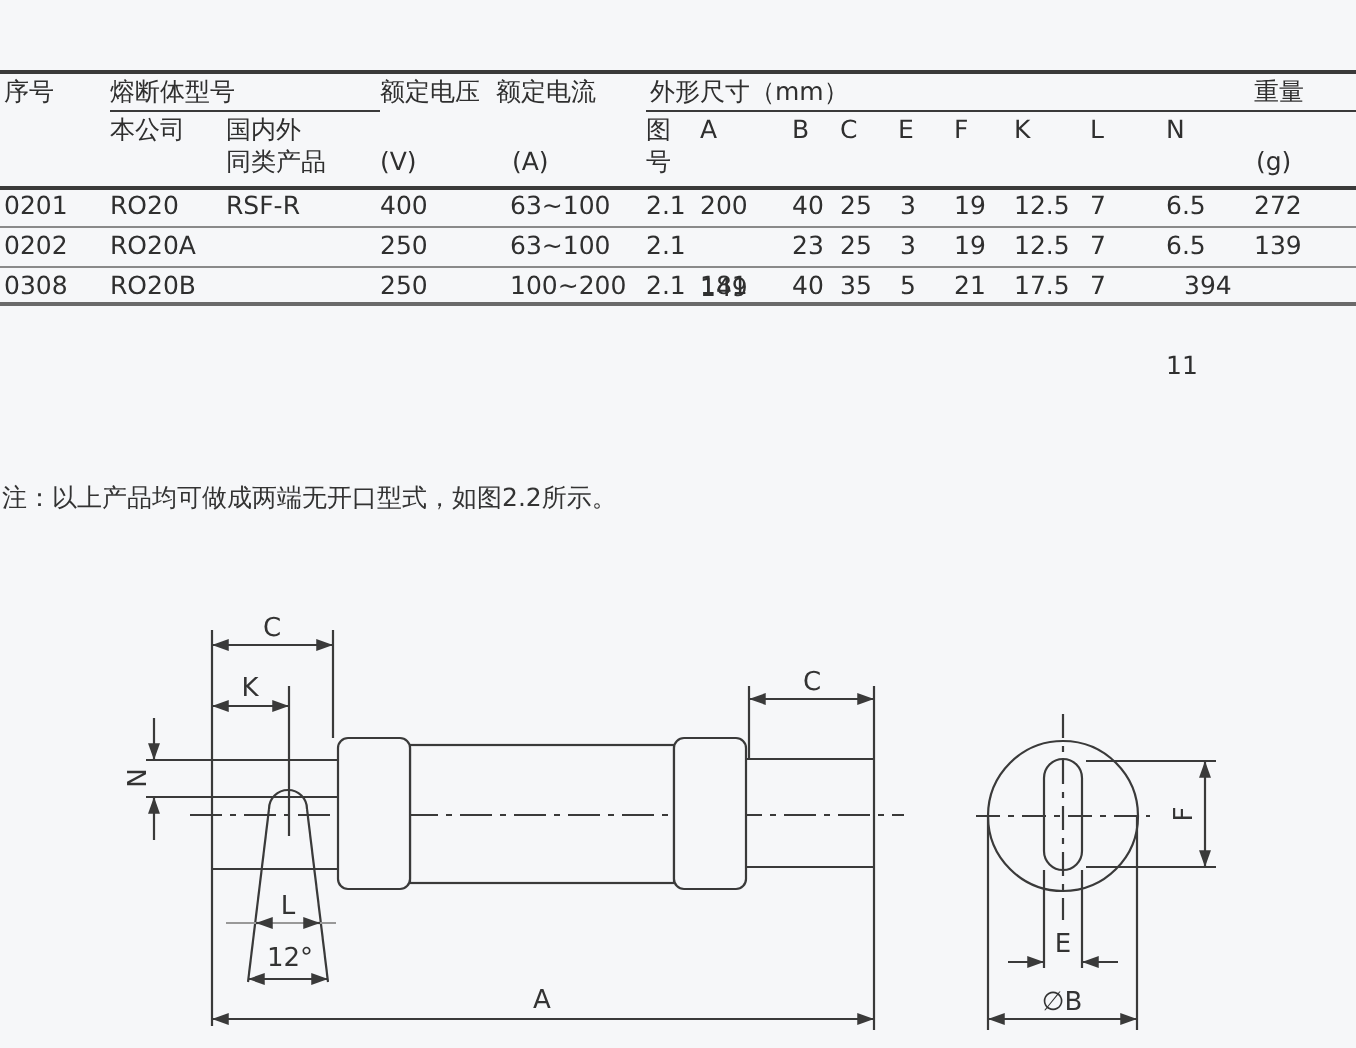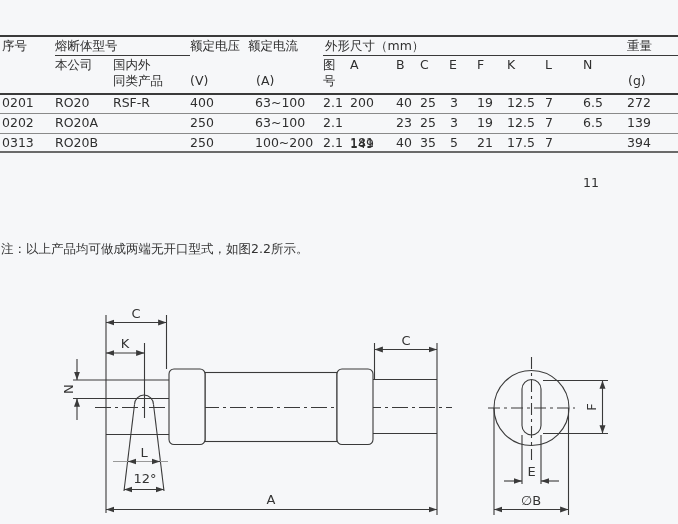--- a/index.html
+++ b/index.html
@@ -86,35 +86,35 @@
   <span class="cell" style="left:350px;top:116px;margin-top:21px;">149</span>
   <span class="cell" style="left:396px;top:116px;">23</span>
   <span class="cell" style="left:420px;top:116px;">25</span>
   <span class="cell" style="left:450px;top:116px;">3</span>
   <span class="cell" style="left:477px;top:116px;">19</span>
   <span class="cell" style="left:507px;top:116px;">12.5</span>
   <span class="cell" style="left:545px;top:116px;">7</span>
   <span class="cell" style="left:583px;top:116px;">6.5</span>
   <span class="cell" style="left:627px;top:116px;">139</span>
 
-  <span class="cell" style="left:2px;top:136px;">0313</span>
+  <span class="cell" style="left:2px;top:136px;">0308</span>
   <span class="cell" style="left:55px;top:136px;">RO20B</span>
   <span class="cell" style="left:113px;top:136px;"></span>
   <span class="cell" style="left:190px;top:136px;">250</span>
   <span class="cell" style="left:255px;top:136px;">100~200</span>
   <span class="cell" style="left:323px;top:136px;">2.1</span>
   <span class="cell" style="left:350px;top:136px;">181</span>
   <span class="cell" style="left:396px;top:136px;">40</span>
   <span class="cell" style="left:420px;top:136px;">35</span>
   <span class="cell" style="left:450px;top:136px;">5</span>
   <span class="cell" style="left:477px;top:136px;">21</span>
   <span class="cell" style="left:507px;top:136px;">17.5</span>
   <span class="cell" style="left:545px;top:136px;">7</span>
   <span class="cell" style="left:583px;top:136px;margin-top:40px;">11</span>
-  <span class="cell" style="left:627px;top:136px;">394</span>
+  <span class="cell" style="left:592px;top:136px;">394</span>
 
   <div id="note">注：以上产品均可做成两端无开口型式，如图2.2所示。</div>
 
   <svg style="position:absolute;left:0;top:0;" width="678" height="524" viewBox="0 0 678 524">
     <defs>
       <marker id="ah" viewBox="0 0 10 10" refX="9.5" refY="5" markerWidth="8" markerHeight="8" orient="auto-start-reverse">
         <path d="M0,1.6 L9.5,5 L0,8.4 z" fill="#3a3a3a"></path>
       </marker>
     </defs>
     <g stroke="#3a3a3a" stroke-width="1.1" fill="none">

